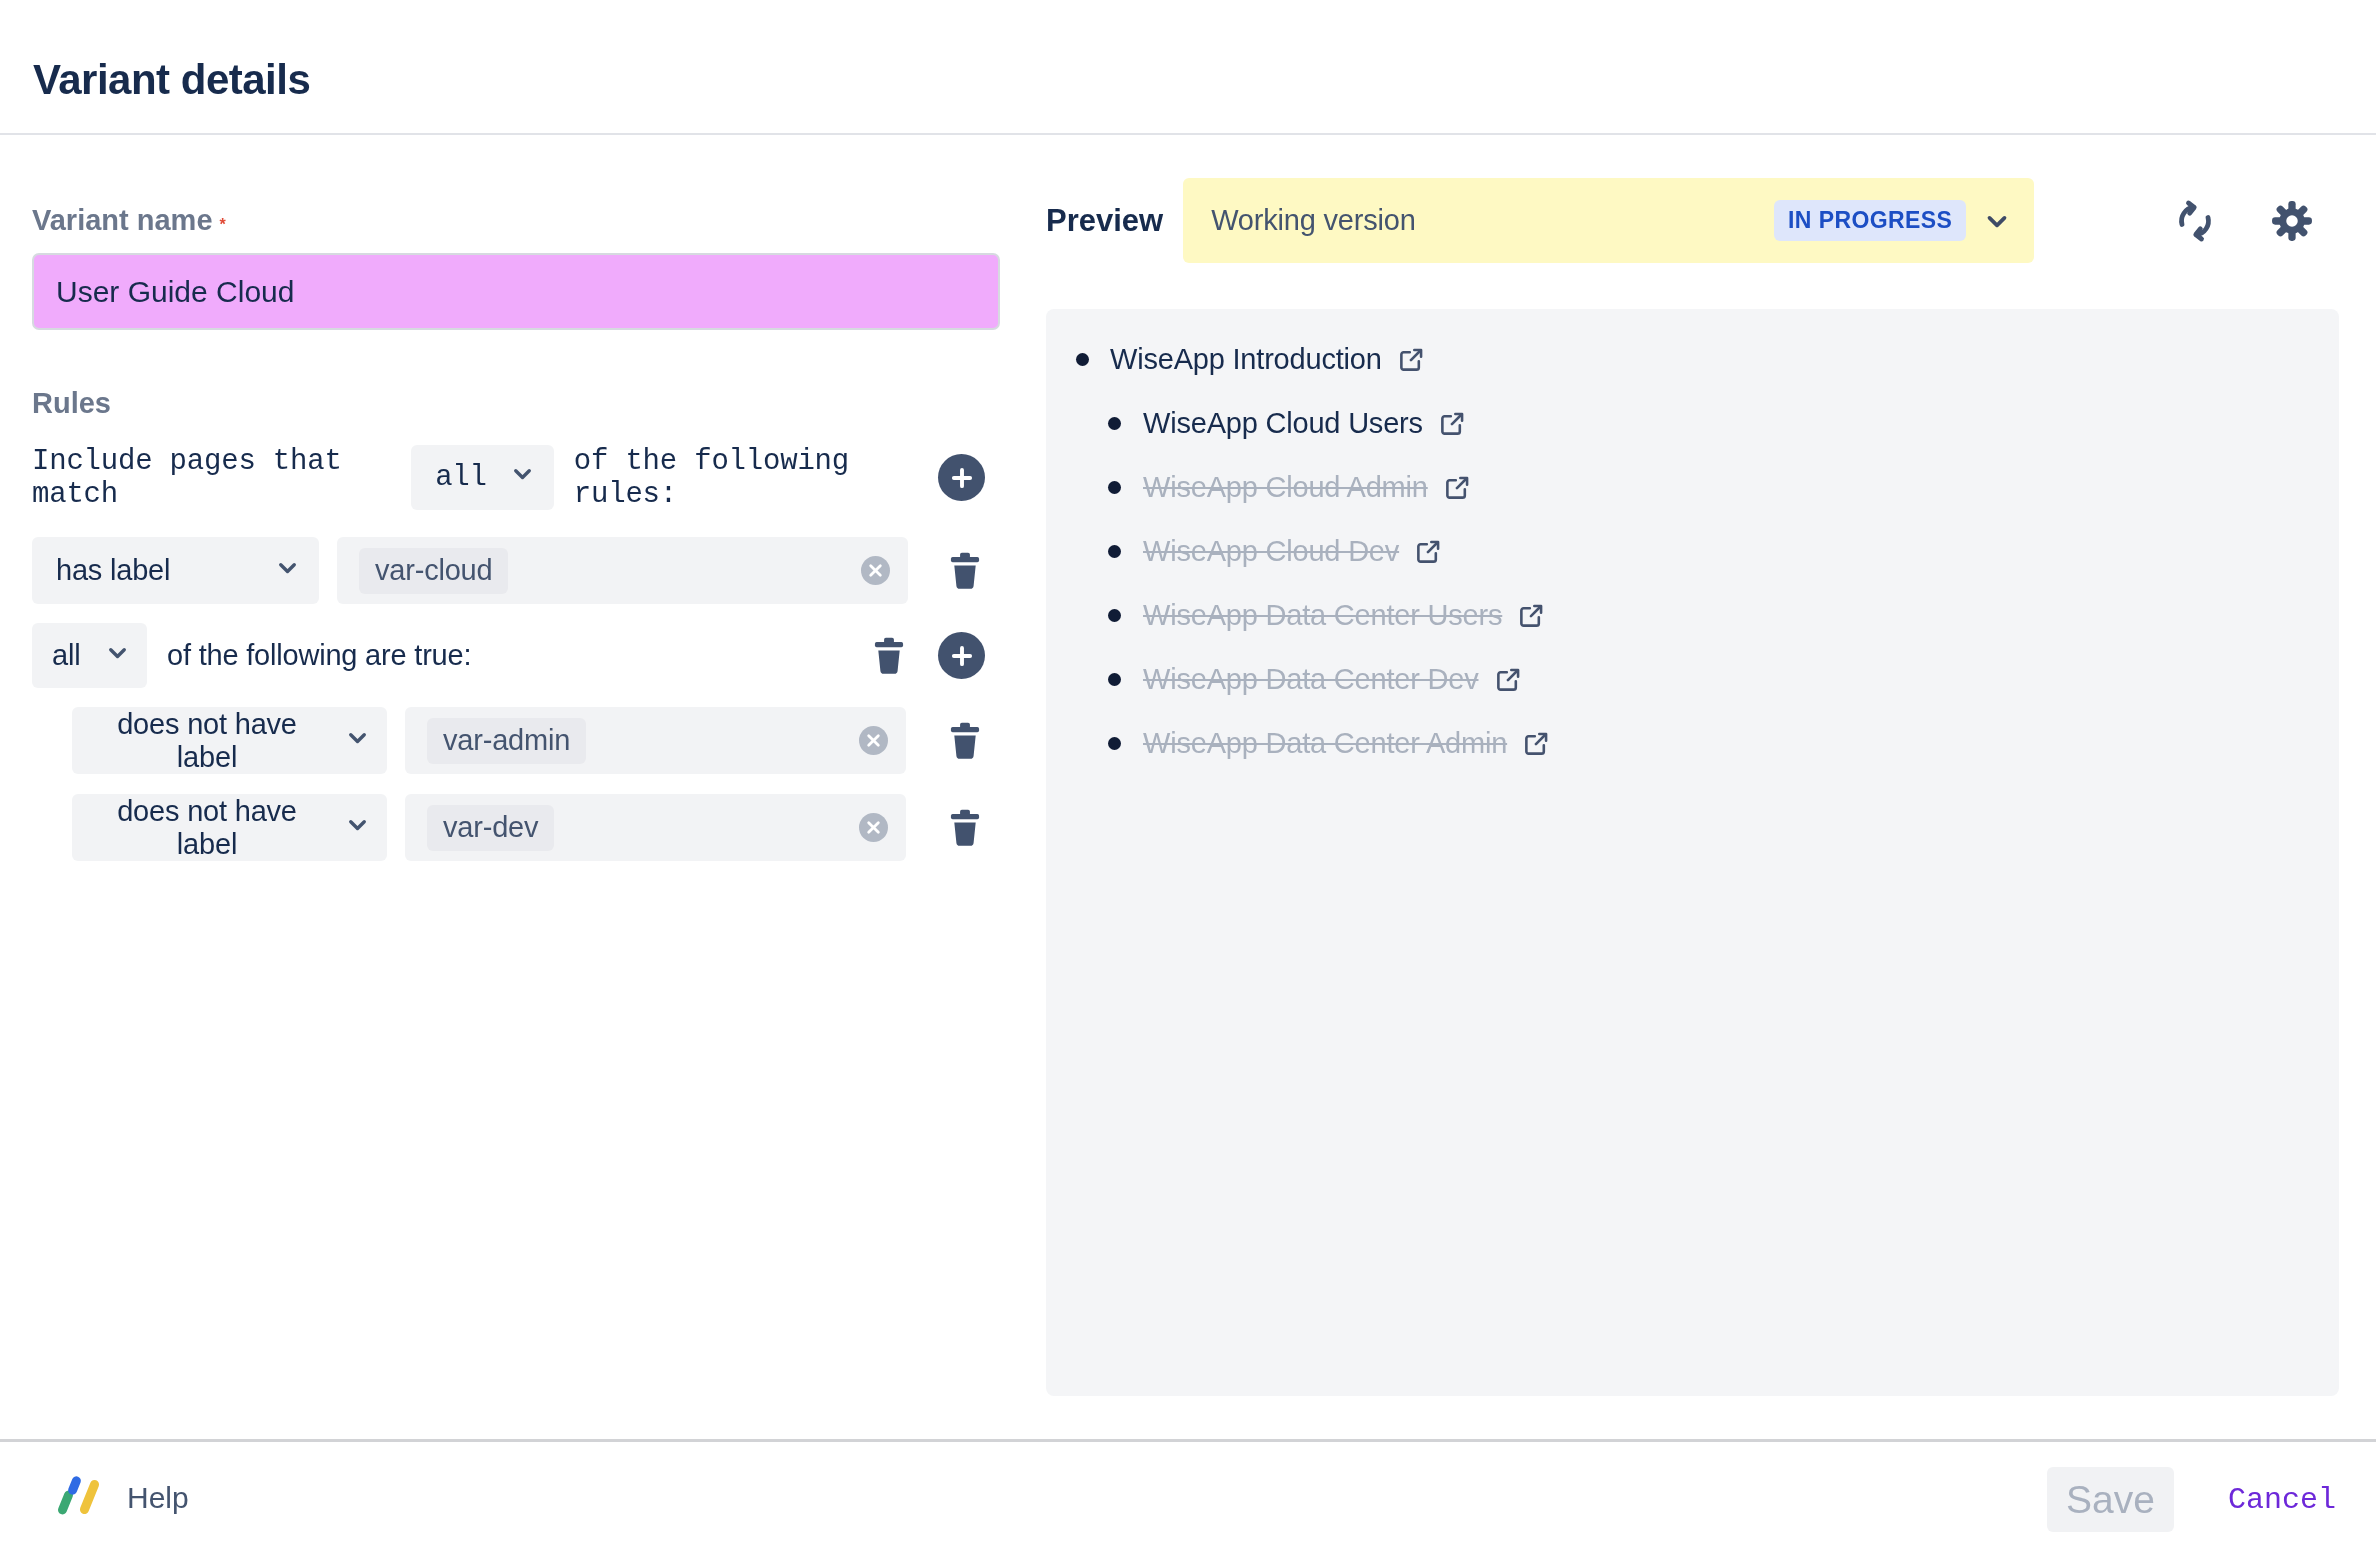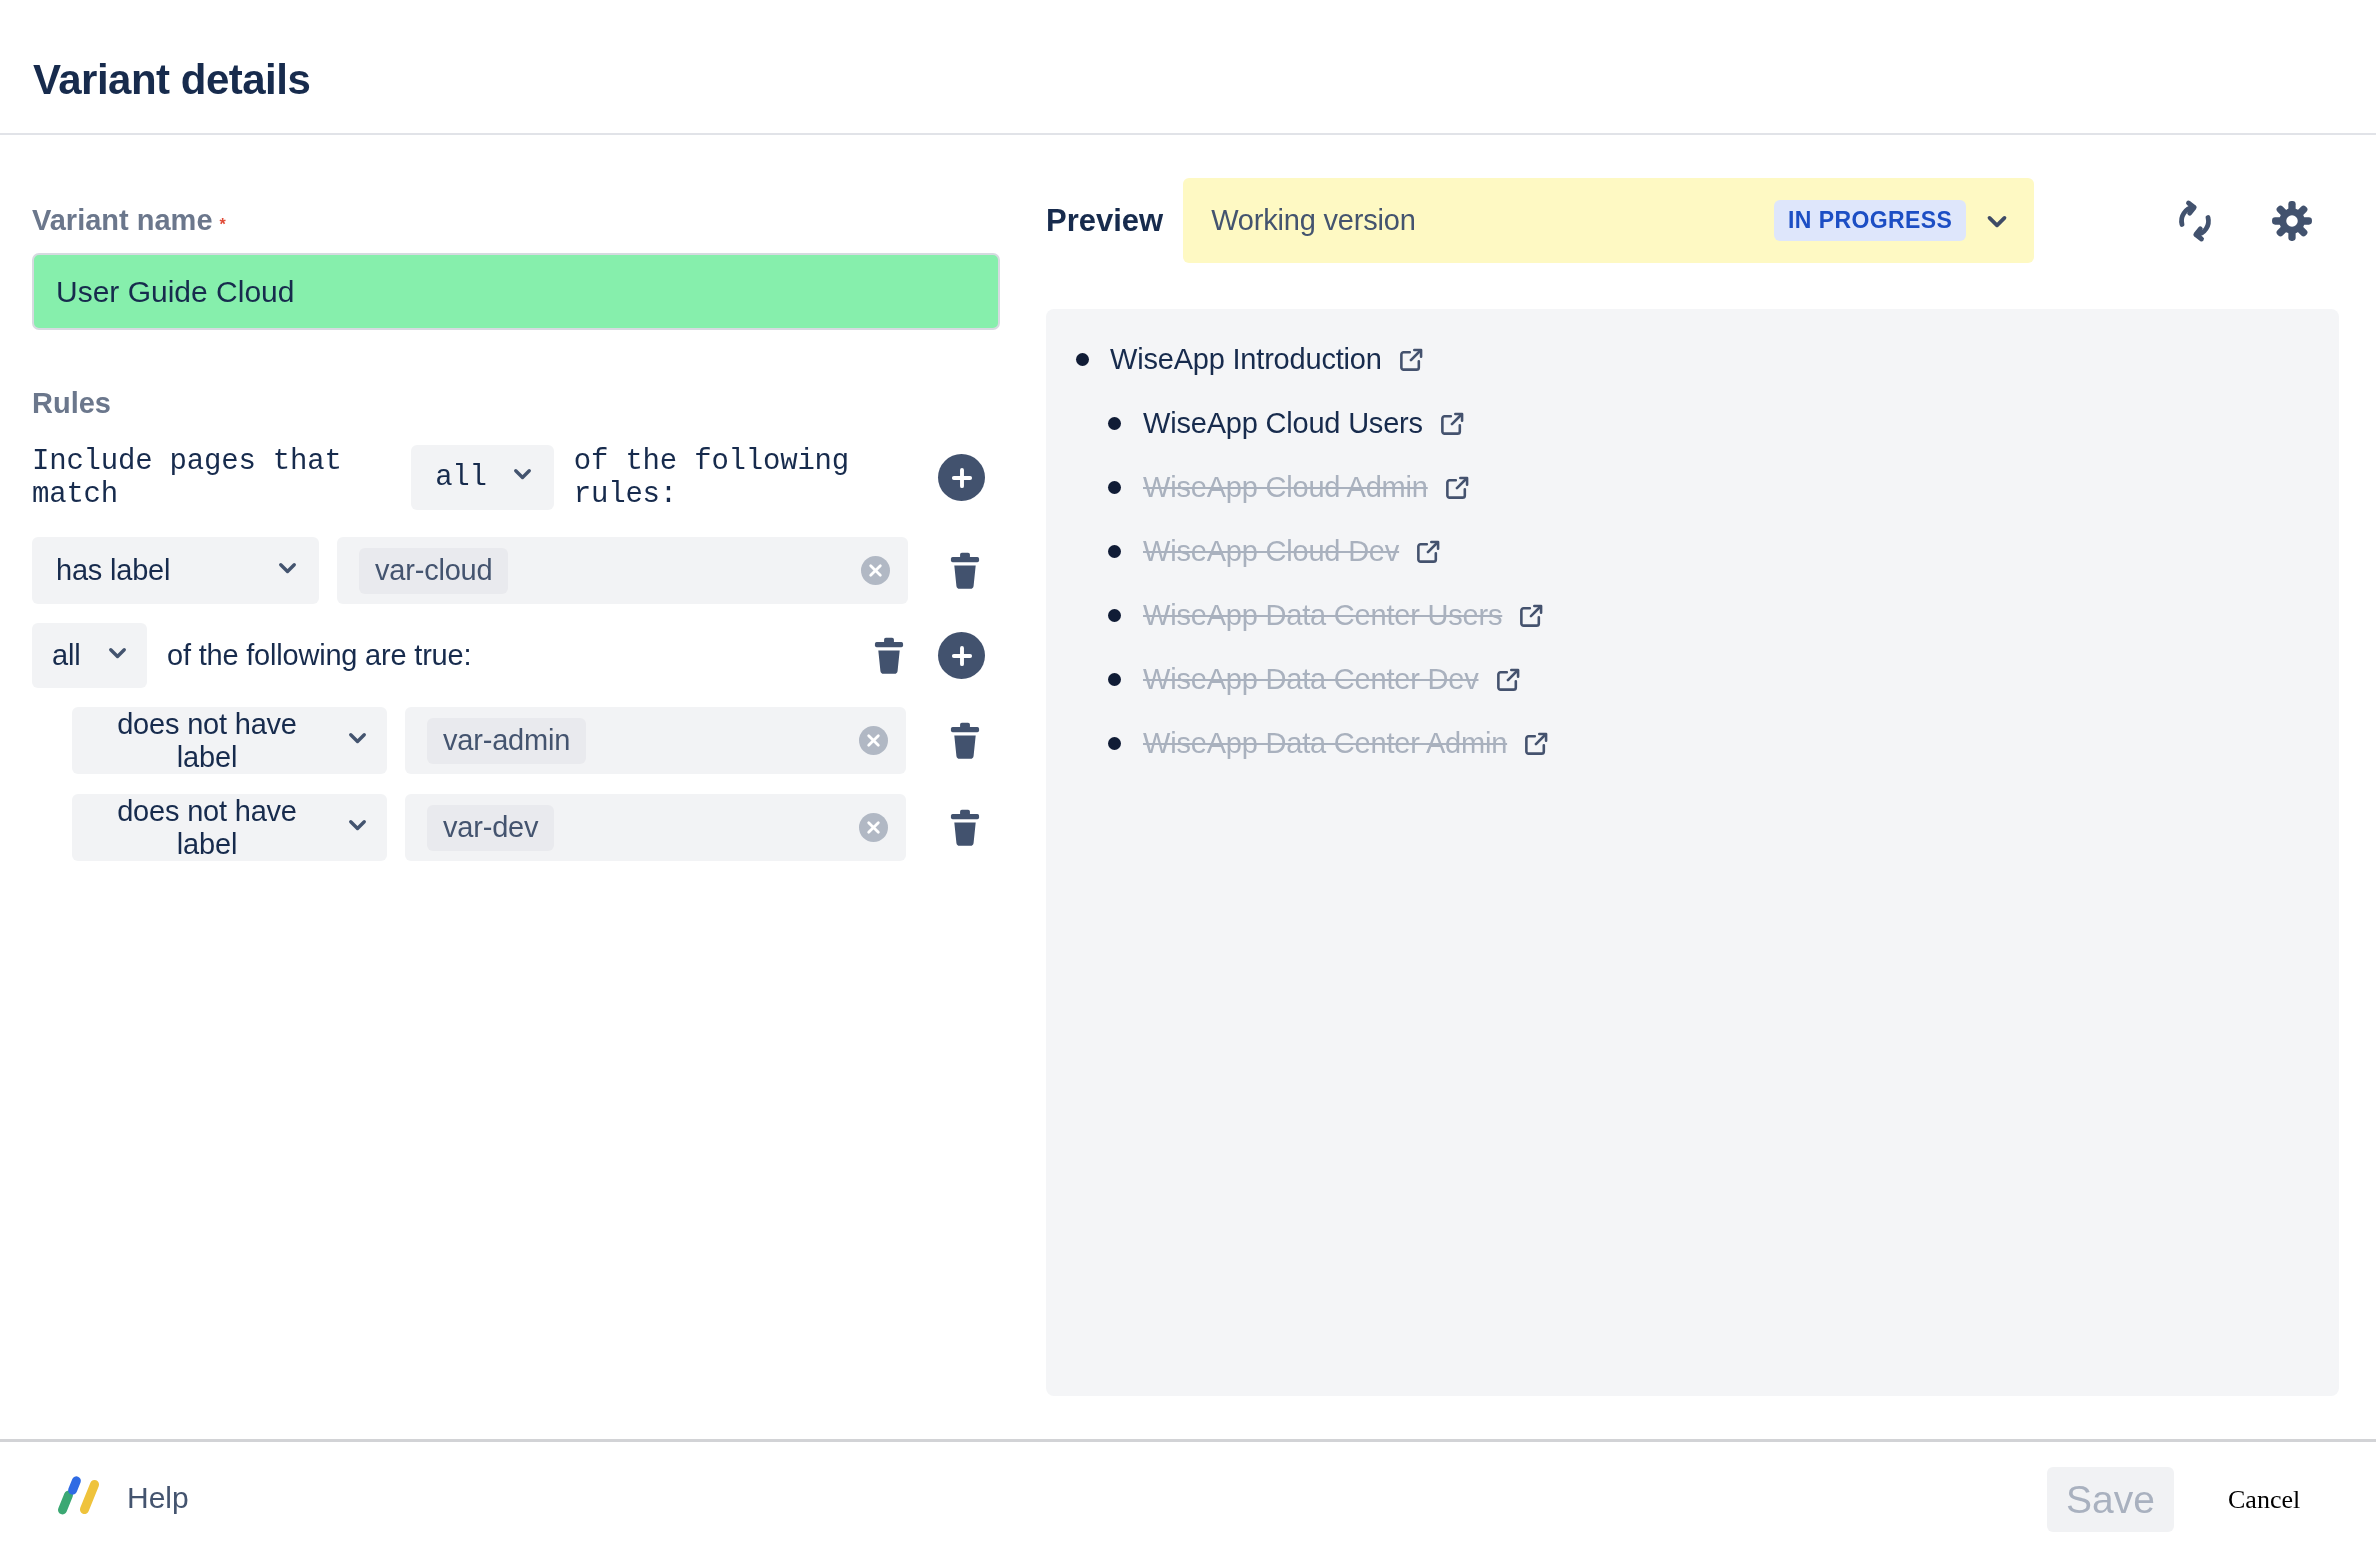--- a/index.html
+++ b/index.html
@@ -10,21 +10,21 @@
   
   .page-title{position:absolute;left:33px;top:28px;font-size:42px;font-weight:700;
               color:#172B4D;letter-spacing:-0.5px;}
   .divider-top{position:absolute;left:0;right:0;top:133px;height:2px;background:#E1E3E8;}
 
   
   .left-col{position:absolute;left:32px;top:204px;width:968px;}
   .field-label{font-size:29px;font-weight:700;color:#6B778C;}
   .req{color:#E04A36;margin-left:7px;font-weight:700;}
   .name-input{display:block;margin-top:16px;width:100%;height:77px;box-sizing:border-box;
-              border:2px solid #D6DAE0;border-radius:7px;background:#86efac;
+              border:2px solid #D6DAE0;border-radius:7px;background:#f0abfc;
               font-family:inherit;font-size:30px;color:#172B4D;padding:0 22px;outline:none;}
   .rules-label{margin-top:57px;font-size:29px;font-weight:700;color:#6B778C;}
 
   .sentence-row{margin-top:24px;display:flex;align-items:center;gap:20px;
                 font-size:29px;color:#172B4D;height:67px;letter-spacing:-0.2px;font-family:Liberation Mono, monospace;}
   .select-pill{display:inline-flex;align-items:center;justify-content:space-between;
                background:#F2F3F5;border-radius:6px;height:65px;box-sizing:border-box;
                padding:0 18px 0 24px;gap:22px;font-size:29px;color:#172B4D;cursor:pointer;
                border:none;font-family:inherit;letter-spacing:-0.2px;}
   .plus-btn{width:47px;height:47px;border-radius:50%;background:#42526E;border:none;
@@ -85,21 +85,21 @@
               background:none;border:none;padding:0;cursor:pointer;font-family:inherit;}
   .logo{width:46px;height:42px;position:relative;flex:none;}
   .logo i{position:absolute;width:9px;border-radius:5px;transform:rotate(22deg);display:block;}
   .logo .bar-blue{left:13px;top:-1px;height:19px;background:#2F6BE4;}
   .logo .bar-green{left:4px;top:13px;height:25px;background:#3BA873;}
   .logo .bar-yellow{left:28px;top:2px;height:36px;background:#EFC33C;}
   .help-label{font-size:30px;color:#44546F;}
   .save-btn{position:absolute;left:2047px;top:1467px;width:127px;height:65px;background:#F1F2F4;
             border:none;border-radius:6px;font-size:39px;color:#A9B1BF;font-family:inherit;}
   .cancel-btn{position:absolute;left:2216px;top:1467px;height:65px;background:none;border:none;
-              font-size:26px;color:#000000;font-family:Liberation Serif, serif;padding:0 12px;cursor:pointer;}
+              font-size:30px;color:#6d28d9;font-family:Liberation Mono, monospace;padding:0 12px;cursor:pointer;}
 </style>
 </head>
 <body>
 
 <div class="app">
 
   <h1 class="page-title">Variant details</h1>
   <div class="divider-top"></div>
 
   <div class="left-col">

